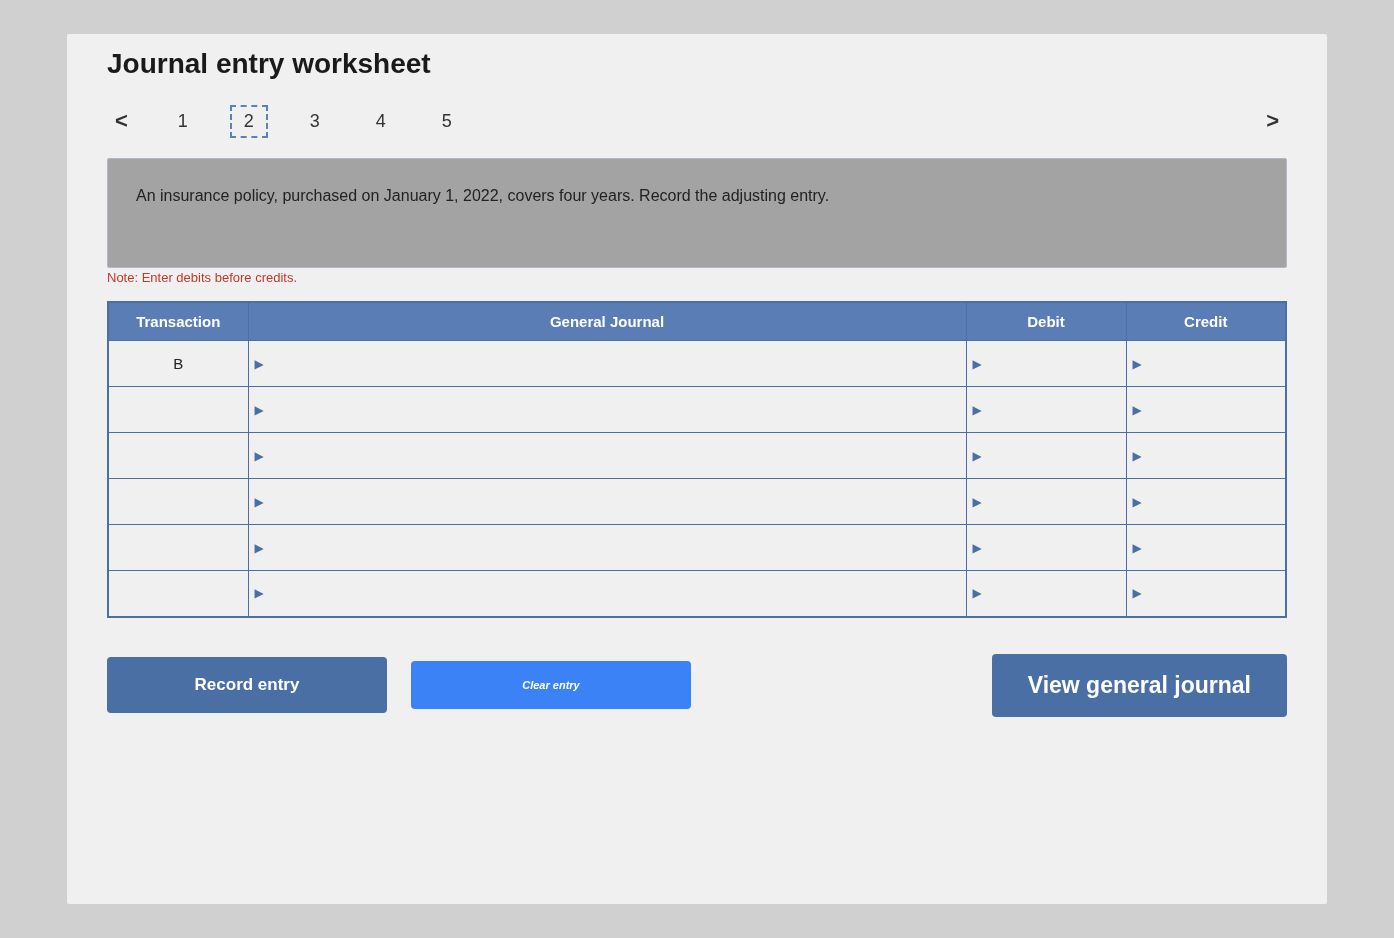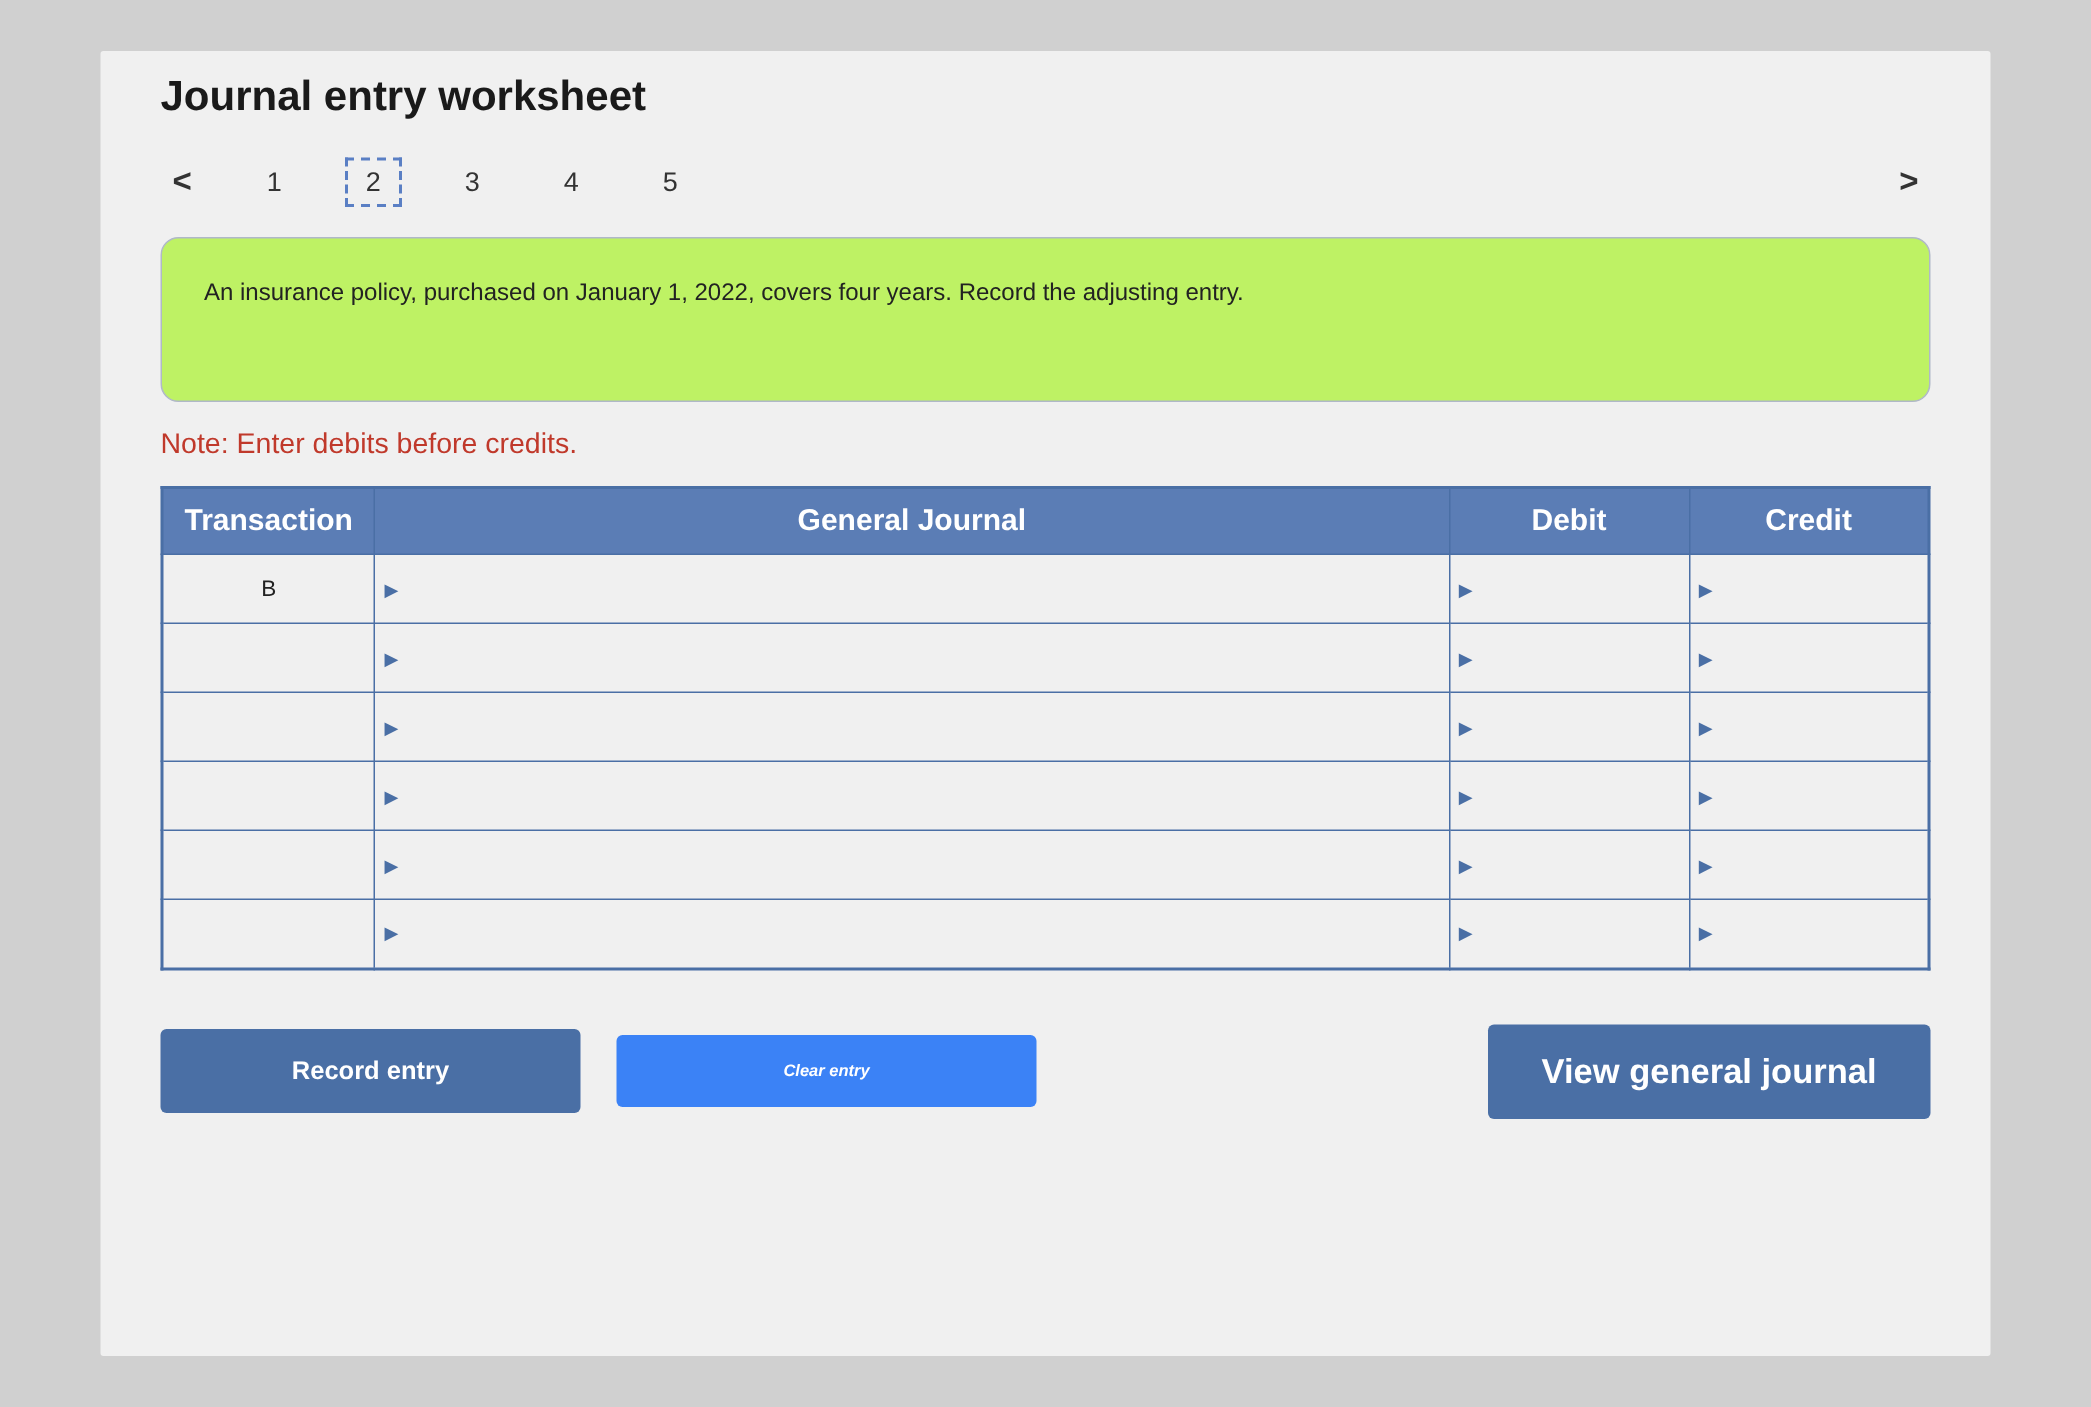--- a/index.html
+++ b/index.html
@@ -58,52 +58,52 @@
       min-width: 38px;
       text-align: center;
     }
 
     .page-num.active {
       border: 2px dashed #5a7fc4;
       color: #333;
     }
 
     .description-box {
-      background: #bef264;
+      background: #a3a3a3;
       border: 1px solid #b0b8c8;
-      border-radius: 12px;
+      border-radius: 2px;
       padding: 24px 28px 40px 28px;
-      margin-bottom: 18px;
+      margin-bottom: 2px;
       min-height: 110px;
     }
 
     .description-text {
       font-size: 16px;
       color: #222;
       line-height: 1.6;
     }
 
     .note-text {
       color: #c0392b;
-      font-size: 19px;
+      font-size: 13px;
       margin-bottom: 16px;
     }
 
     .journal-table {
       width: 100%;
       border-collapse: collapse;
       border: 2px solid #4a6fa5;
       margin-bottom: 36px;
     }
 
     .journal-table th {
       background: #5b7db5;
       color: #fff;
       font-weight: bold;
-      font-size: 20px;
+      font-size: 15px;
       padding: 10px 14px;
       border: 1px solid #4a6fa5;
       text-align: center;
     }
 
     .journal-table th.transaction-col {
       width: 140px;
       text-align: center;
     }
 

